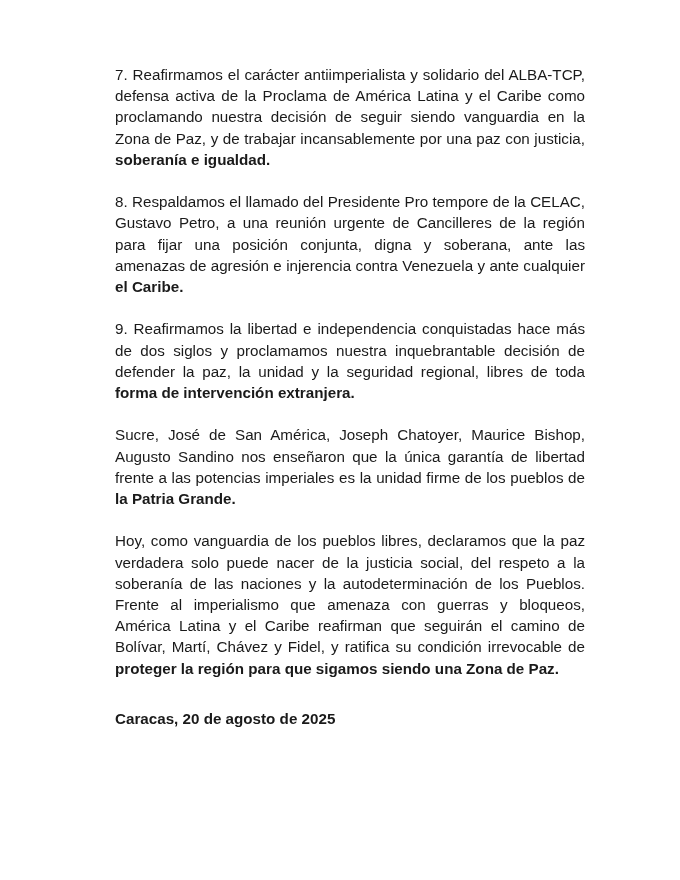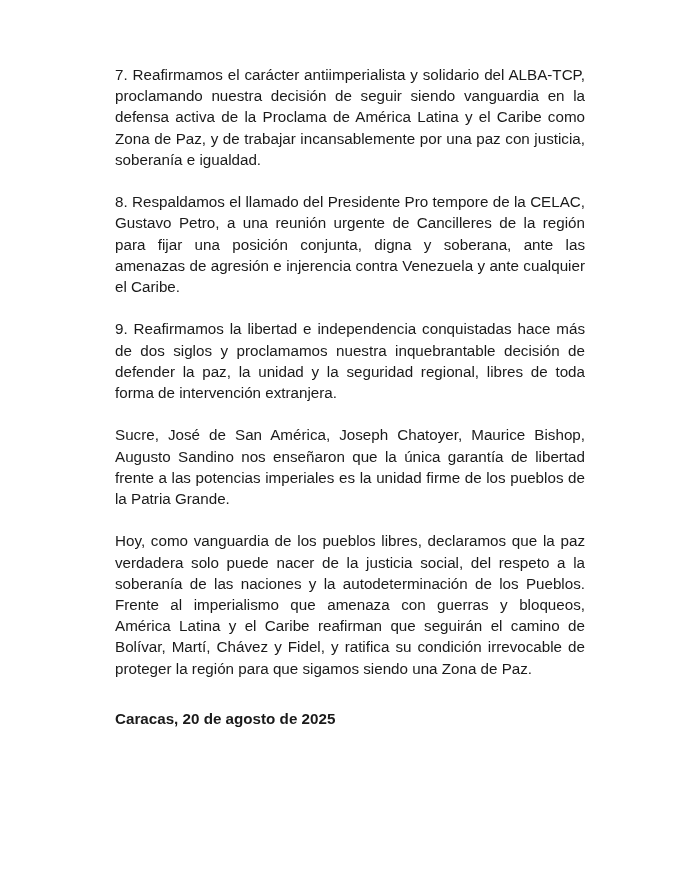--- a/index.html
+++ b/index.html
@@ -31,38 +31,39 @@
   }
   .line {
     display: block;
     text-align: justify;
     text-align-last: justify;
     white-space: normal;
   }
   .line.last {
     text-align: left;
     text-align-last: left;
+    font-weight: bold;
   }
   .closing {
     margin-top: 29px;
     font-weight: 700;
     text-align: left;
     color: #1a1a1a;
   }
 </style>
 </head>
 <body>
 
 <div class="page">
   <div class="doc">
 
     <p class="para">
       <span class="line">7. Reafirmamos el carácter antiimperialista y solidario del ALBA-TCP,</span>
+      <span class="line">defensa activa de la Proclama de América Latina y el Caribe como</span>
       <span class="line">proclamando nuestra decisión de seguir siendo vanguardia en la</span>
-      <span class="line">defensa activa de la Proclama de América Latina y el Caribe como</span>
       <span class="line">Zona de Paz, y de trabajar incansablemente por una paz con justicia,</span>
       <span class="line last">soberanía e igualdad.</span>
     </p>
 
     <p class="para">
       <span class="line">8. Respaldamos el llamado del Presidente Pro tempore de la CELAC,</span>
       <span class="line">Gustavo Petro, a una reunión urgente de Cancilleres de la región</span>
       <span class="line">para fijar una posición conjunta, digna y soberana, ante las</span>
       <span class="line">amenazas de agresión e injerencia contra Venezuela y ante cualquier</span>
       <span class="line last">el Caribe.</span>

